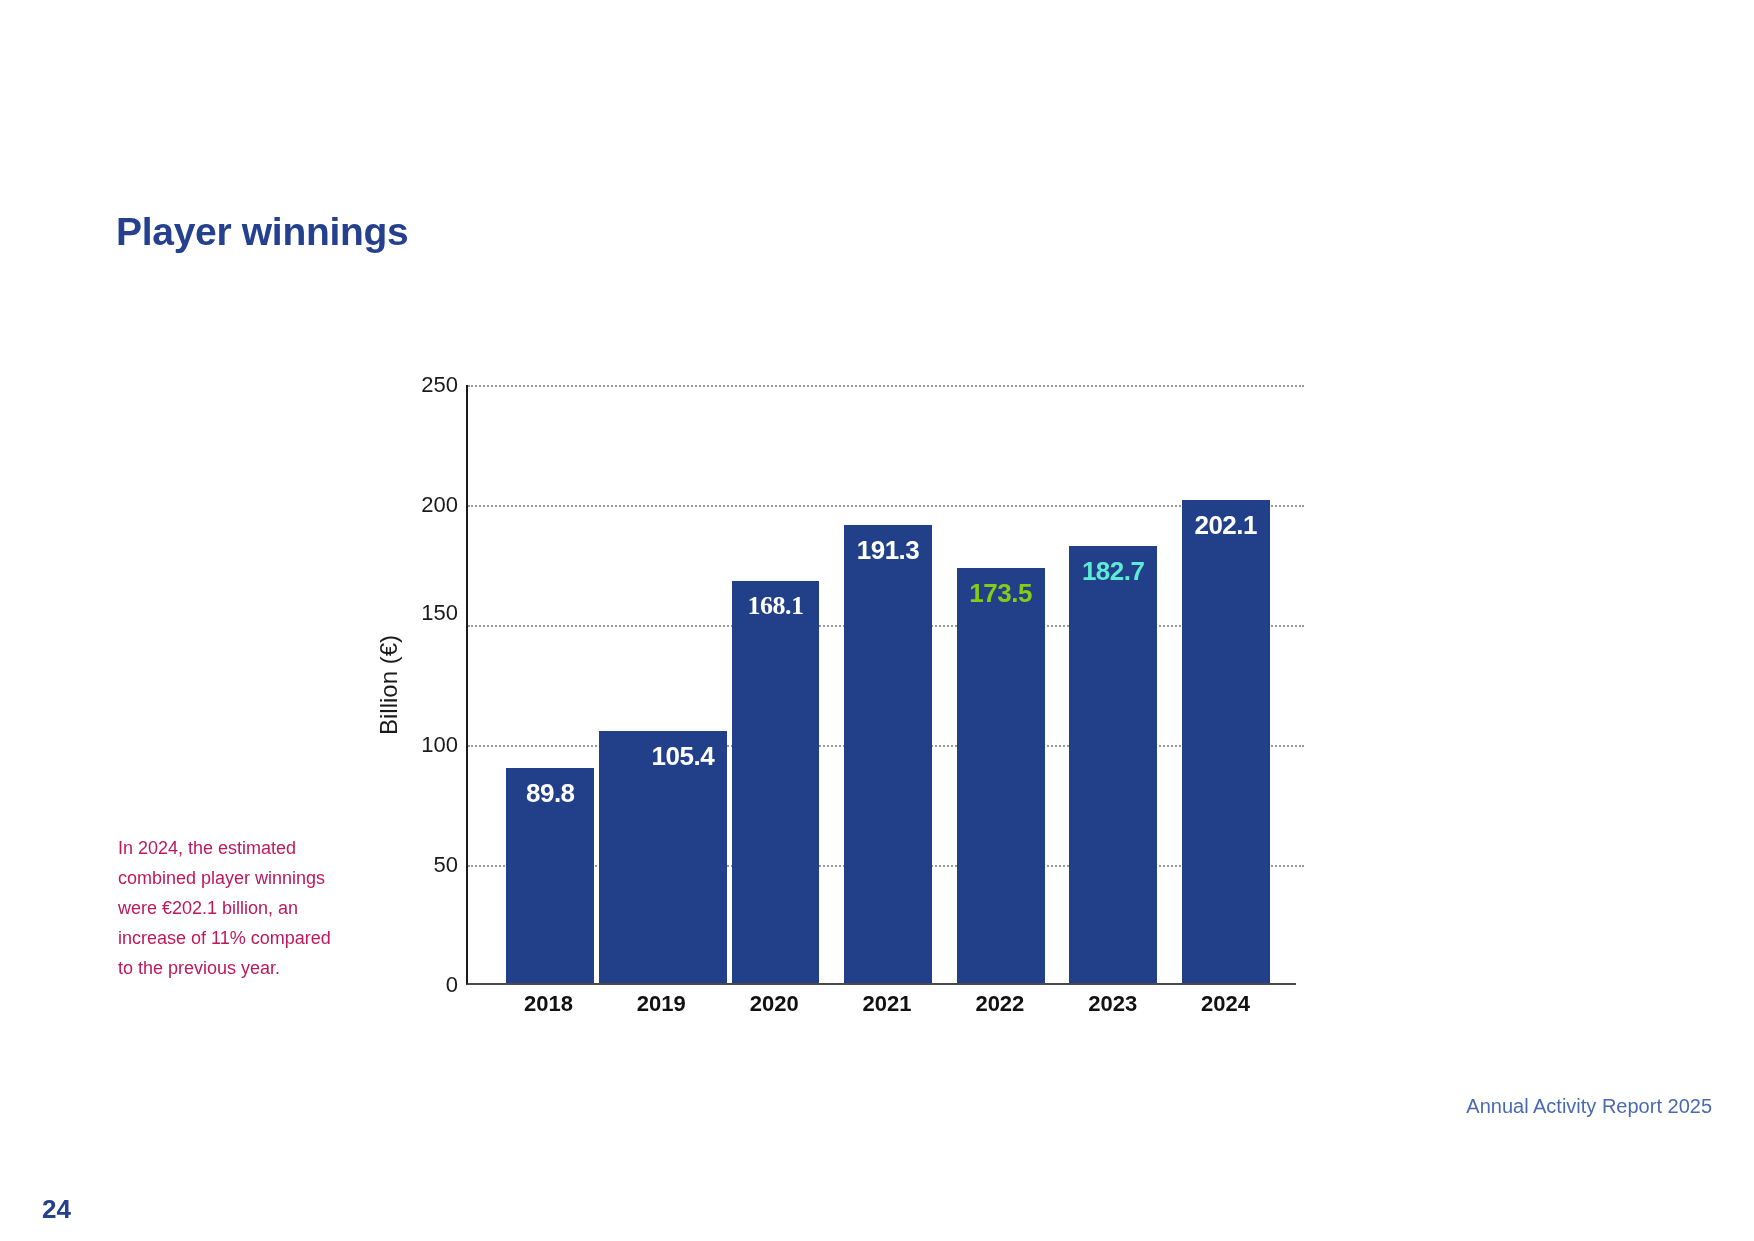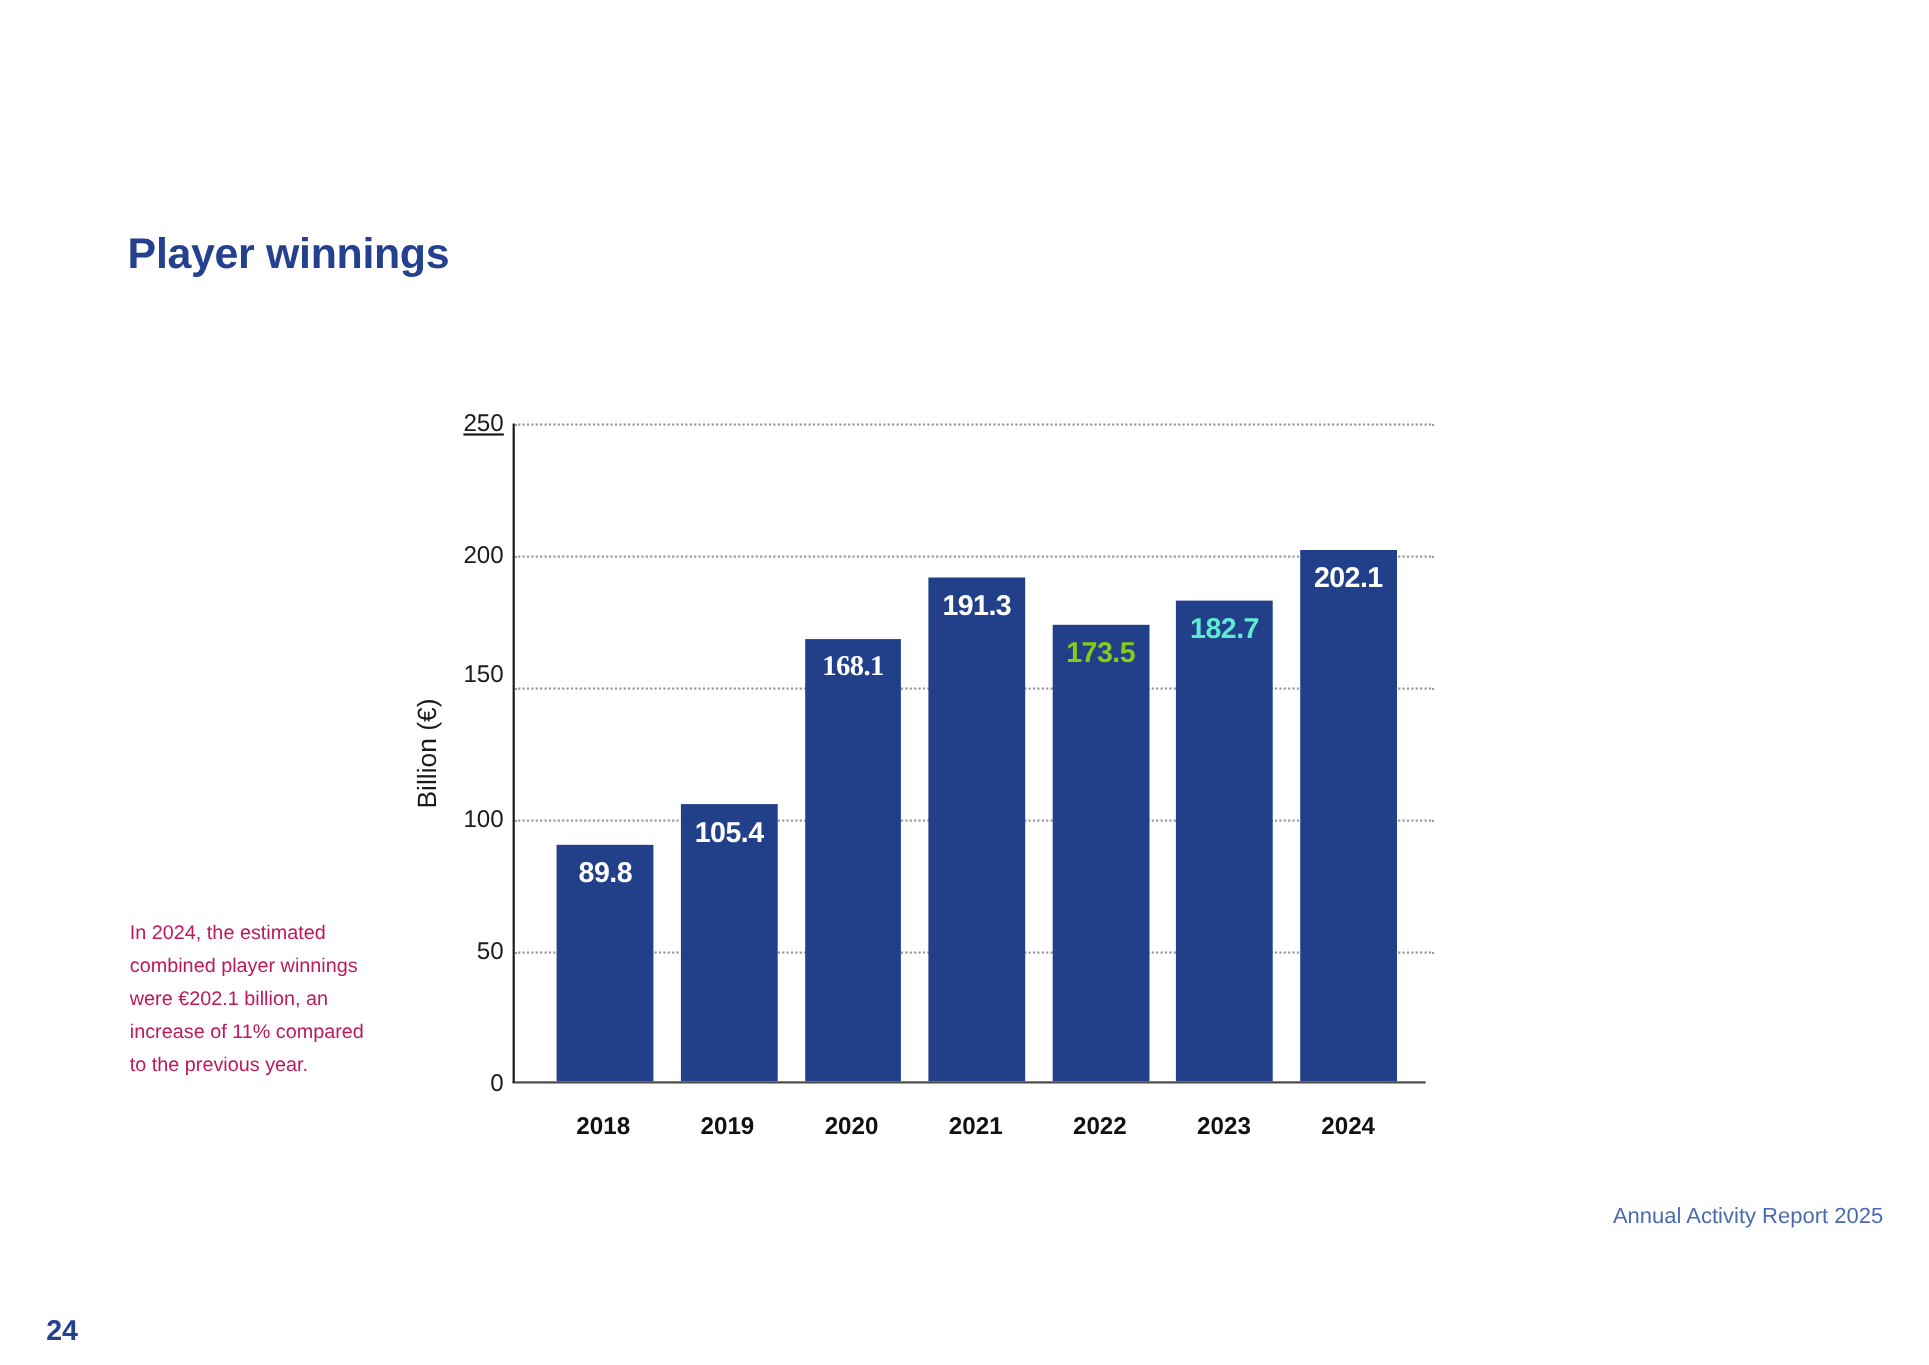--- a/index.html
+++ b/index.html
@@ -145,21 +145,20 @@
 
   
   #x-labels {
     position: absolute;
     left: 86px;
     top: 606px;
     width: 830px;
     display: flex;
     padding: 0 14px 0 26px;
     box-sizing: border-box;
-    margin-top: 20px;
   }
   .x-label {
     flex: 1 1 0;
     text-align: center;
     font-size: 22px;
     font-weight: bold;
     color: #111111;
   }
 
   
@@ -193,39 +192,39 @@
   <div id="y-axis-title">
     <span>Billion (€)</span>
   </div>
 
   <div class="y-ticks" id="y-ticks">
       <div class="y-tick" style="top: 600px;">0</div>
       <div class="y-tick" style="top: 480px;">50</div>
       <div class="y-tick" style="top: 360px;">100</div>
       <div class="y-tick" style="top: 228px; text-align: center;">150</div>
       <div class="y-tick" style="top: 120px;">200</div>
-      <div class="y-tick" style="top: 0px; text-decoration: underline;">250</div>
+      <div class="y-tick" style="top: 0px;">250</div>
     </div>
 
   <div id="plot">
     <div id="gridlines">
         <div class="gridline" style="top: 480px; border-top-color: rgb(154, 154, 154);"></div>
         <div class="gridline" style="top: 360px; border-top-color: rgb(154, 154, 154);"></div>
         <div class="gridline" style="top: 240px; border-top-color: rgb(154, 154, 154);"></div>
         <div class="gridline" style="top: 120px; border-top-color: rgb(154, 154, 154);"></div>
         <div class="gridline" style="top: 0px; border-top-color: rgb(154, 154, 154);"></div>
       </div>
     <div id="bars">
         <div class="bar-slot">
           <div class="bar" style="height: 35.92%; background: rgb(34, 64, 138);">
             <div class="bar-label" style="color: rgb(255, 255, 255);">89.8</div>
           </div>
         </div>
         <div class="bar-slot">
-          <div class="bar" style="height: 42.16%; background: rgb(34, 64, 138);">
+          <div class="bar" style="height: 42.16%; background: rgb(34, 64, 138); padding-left: 40px;">
             <div class="bar-label" style="color: rgb(255, 255, 255);">105.4</div>
           </div>
         </div>
         <div class="bar-slot">
           <div class="bar" style="height: 67.24%; background: rgb(34, 64, 138); font-family: Liberation Serif, serif;">
             <div class="bar-label" style="color: rgb(255, 255, 255);">168.1</div>
           </div>
         </div>
         <div class="bar-slot">
           <div class="bar" style="height: 76.52%; background: rgb(34, 64, 138);">

